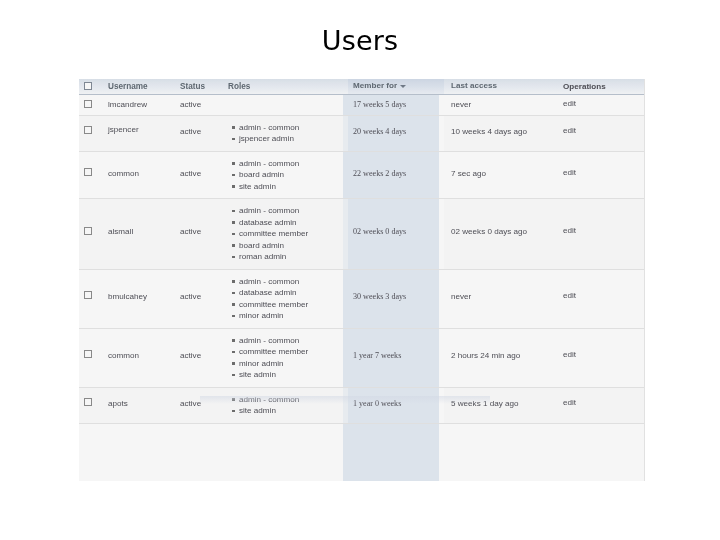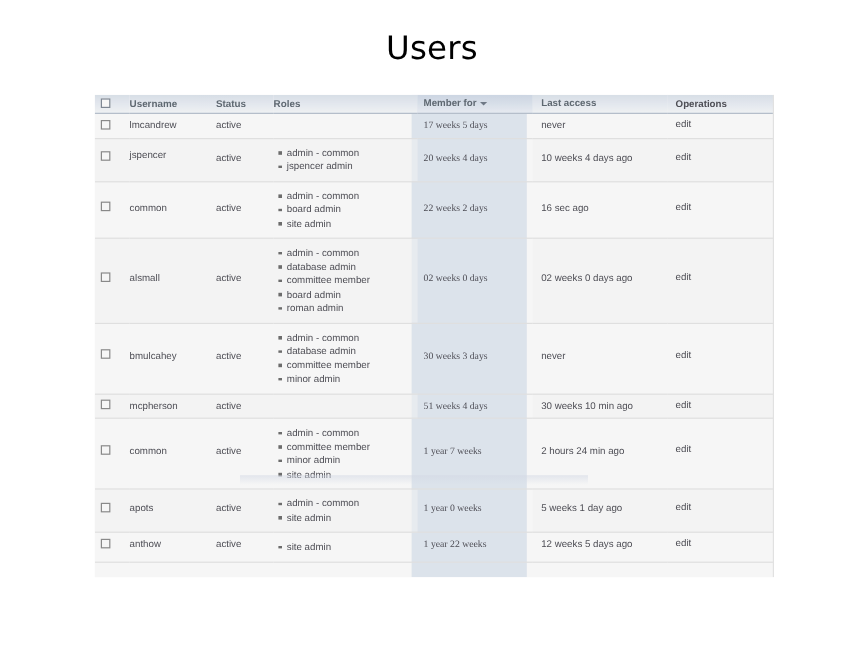--- a/index.html
+++ b/index.html
@@ -260,21 +260,21 @@
             <td class="c-user cell-pad-l" style="padding-top: 16px;"><span class="user-cell">common</span></td>
             <td class="c-status" style="padding-top: 16px;"><span class="status-cell">active</span></td>
             <td class="c-roles">
               <ul class="roles">
                 <li>admin - common</li>
                 <li>board admin</li>
                 <li>site admin</li>
               </ul>
             </td>
             <td class="c-member col-member" style="padding-top: 16px;"><span class="member-cell">22 weeks 2 days</span></td>
-            <td class="c-access" style="padding-top: 16px;"><span class="access-cell">16 sec ago</span></td>
+            <td class="c-access" style="padding-top: 16px;"><span class="access-cell">7 sec ago</span></td>
             <td class="c-ops" style="padding-top: 16px;"><a class="op-link" href="#">edit</a></td>
           </tr>
           <tr class="even">
             <td class="c-check" style="padding-top: 27px;"><span class="cb"></span></td>
             <td class="c-user cell-pad-l" style="padding-top: 27px;"><span class="user-cell">alsmall</span></td>
             <td class="c-status" style="padding-top: 27px;"><span class="status-cell">active</span></td>
             <td class="c-roles">
               <ul class="roles">
                 <li>admin - common</li>
                 <li>database admin</li>
@@ -296,29 +296,20 @@
                 <li>admin - common</li>
                 <li>database admin</li>
                 <li>committee member</li>
                 <li>minor admin</li>
               </ul>
             </td>
             <td class="c-member col-member" style="padding-top: 21px;"><span class="member-cell">30 weeks 3 days</span></td>
             <td class="c-access" style="padding-top: 21px;"><span class="access-cell">never</span></td>
             <td class="c-ops" style="padding-top: 21px;"><a class="op-link" href="#">edit</a></td>
           </tr>
-          <tr class="even">
-            <td class="c-check"><span class="cb"></span></td>
-            <td class="c-user cell-pad-l"><span class="user-cell">mcpherson</span></td>
-            <td class="c-status"><span class="status-cell">active</span></td>
-            <td class="c-roles"></td>
-            <td class="c-member col-member"><span class="member-cell">51 weeks 4 days</span></td>
-            <td class="c-access"><span class="access-cell">30 weeks 10 min ago</span></td>
-            <td class="c-ops"><a class="op-link" href="#">edit</a></td>
-          </tr>
           <tr class="odd">
             <td class="c-check" style="padding-top: 21px;"><span class="cb"></span></td>
             <td class="c-user cell-pad-l" style="padding-top: 21px;"><span class="user-cell">common</span></td>
             <td class="c-status" style="padding-top: 21px;"><span class="status-cell">active</span></td>
             <td class="c-roles">
               <ul class="roles">
                 <li>admin - common</li>
                 <li>committee member</li>
                 <li>minor admin</li>
                 <li>site admin</li>
@@ -335,33 +326,20 @@
             <td class="c-roles">
               <ul class="roles">
                 <li>admin - common</li>
                 <li>site admin</li>
               </ul>
             </td>
             <td class="c-member col-member" style="padding-top: 10px;"><span class="member-cell">1 year 0 weeks</span></td>
             <td class="c-access" style="padding-top: 10px;"><span class="access-cell">5 weeks 1 day ago</span></td>
             <td class="c-ops" style="padding-top: 10px;"><a class="op-link" href="#">edit</a></td>
           </tr>
-          <tr class="odd">
-            <td class="c-check"><span class="cb"></span></td>
-            <td class="c-user cell-pad-l"><span class="user-cell">anthow</span></td>
-            <td class="c-status"><span class="status-cell">active</span></td>
-            <td class="c-roles">
-              <ul class="roles">
-                <li>site admin</li>
-              </ul>
-            </td>
-            <td class="c-member col-member"><span class="member-cell">1 year 22 weeks</span></td>
-            <td class="c-access"><span class="access-cell">12 weeks 5 days ago</span></td>
-            <td class="c-ops"><a class="op-link" href="#">edit</a></td>
-          </tr>
         </tbody>
     </table>
 
     <div class="shot-right-edge"></div>
   </div>
 </div>
 
 <div class="shot-fade"></div>
 
 <div style="position:absolute;left:0;top:0;width:0;height:0;overflow:hidden"></div>

